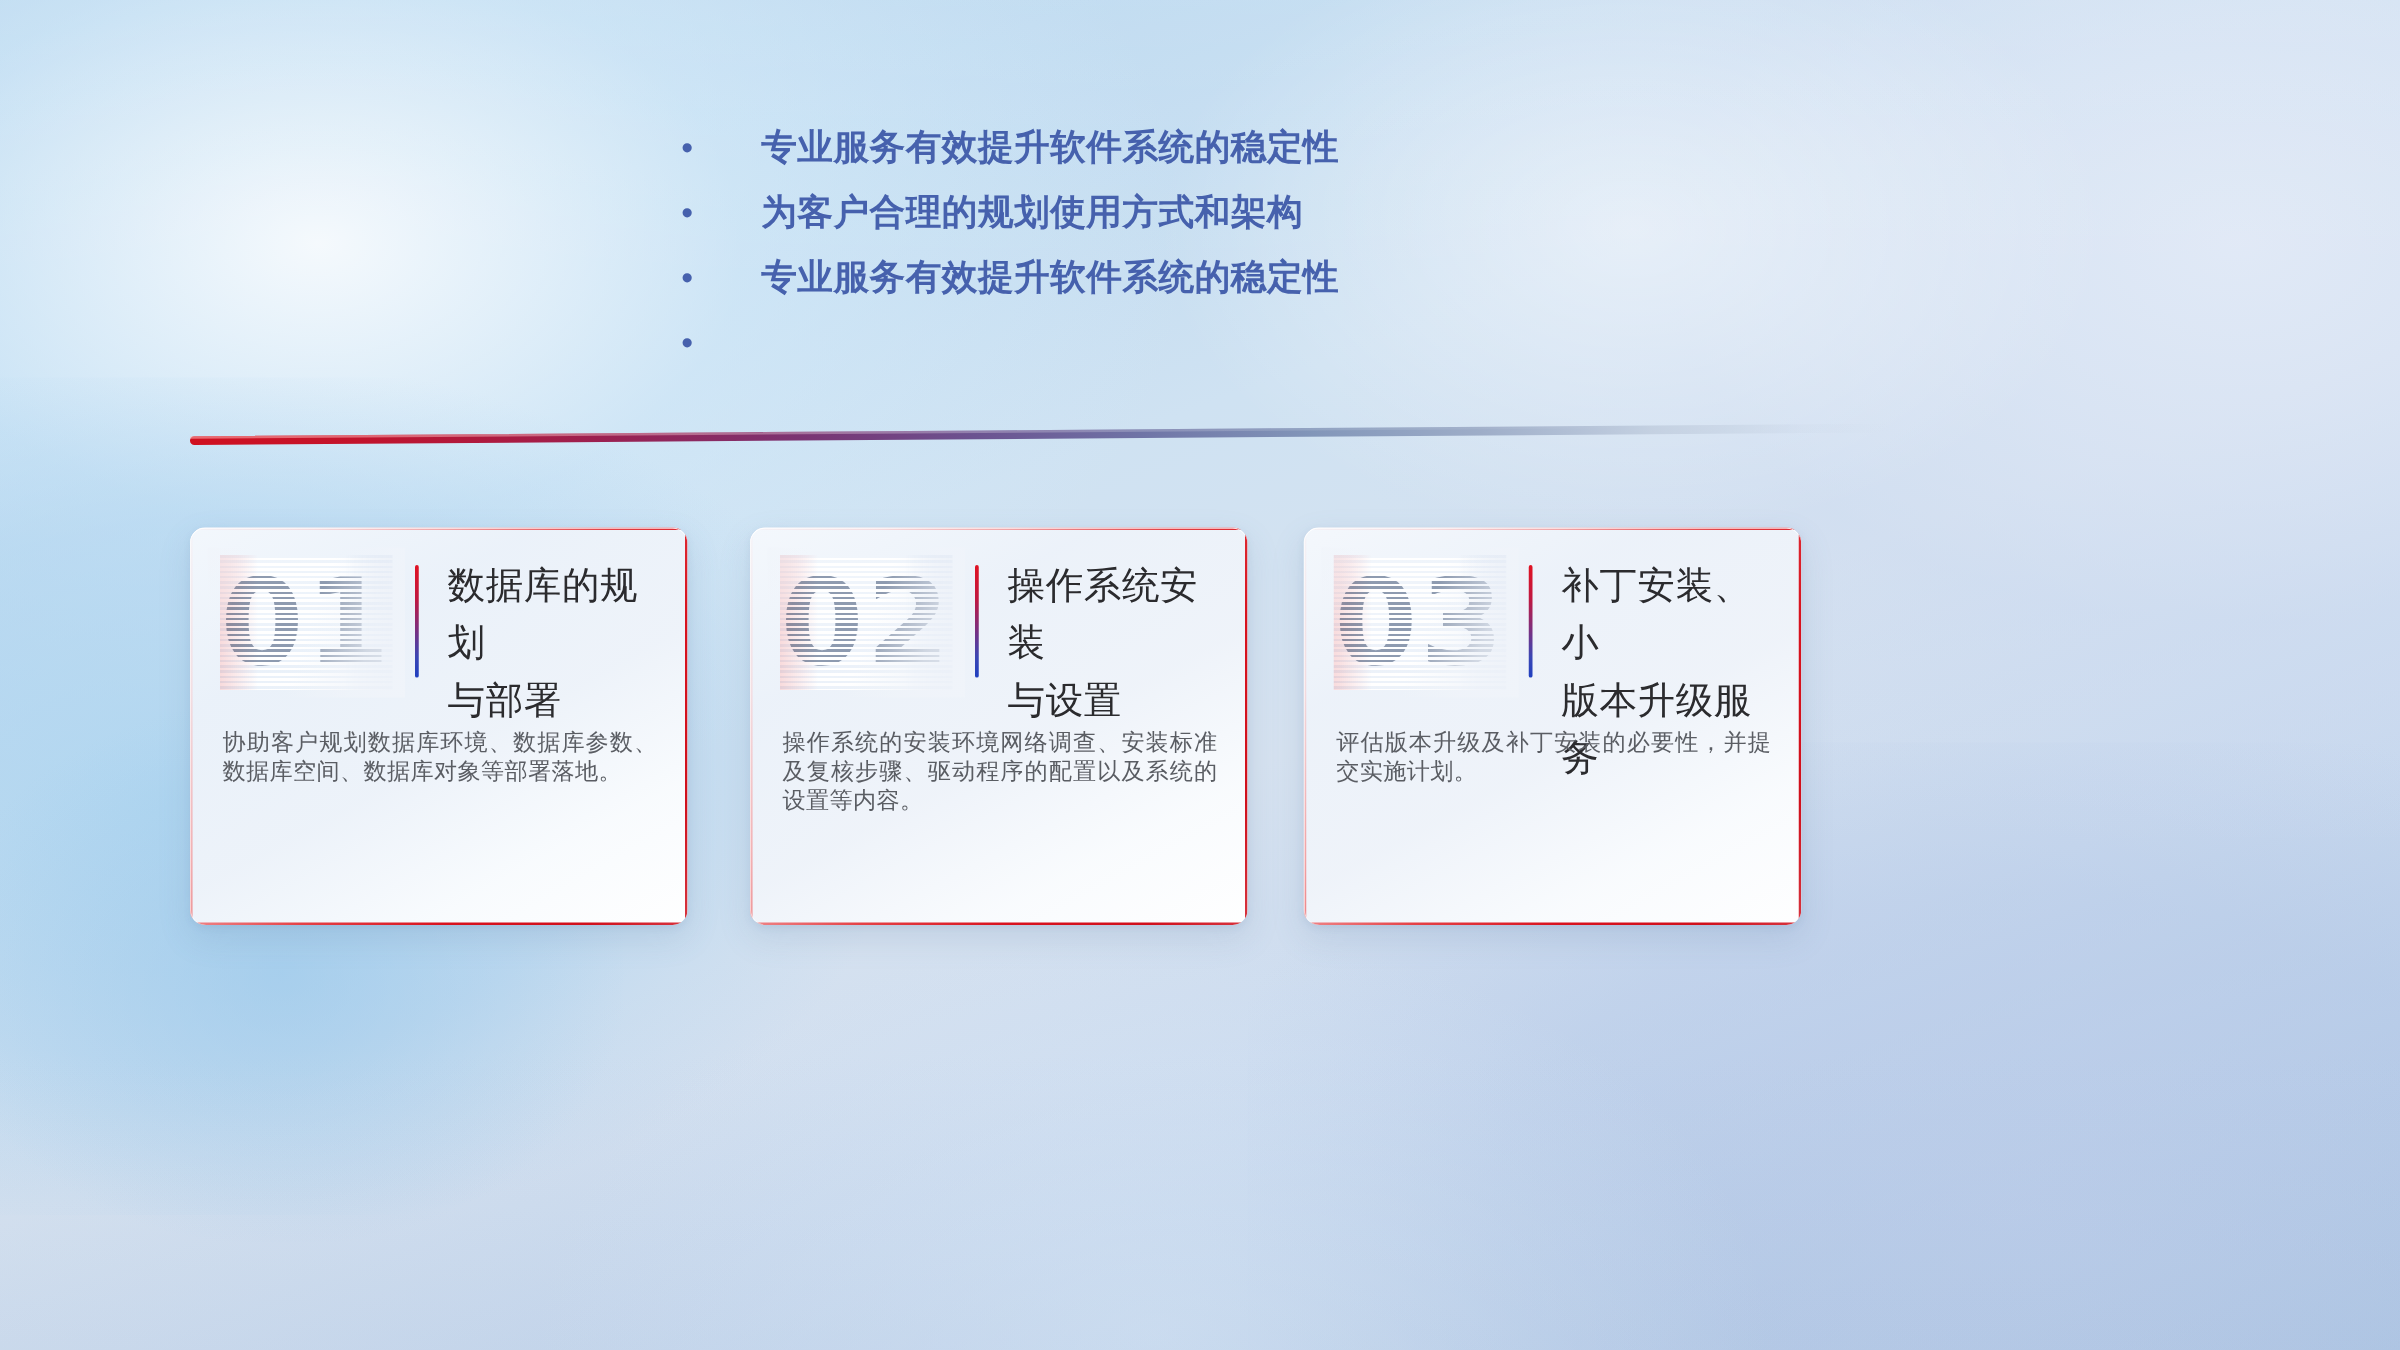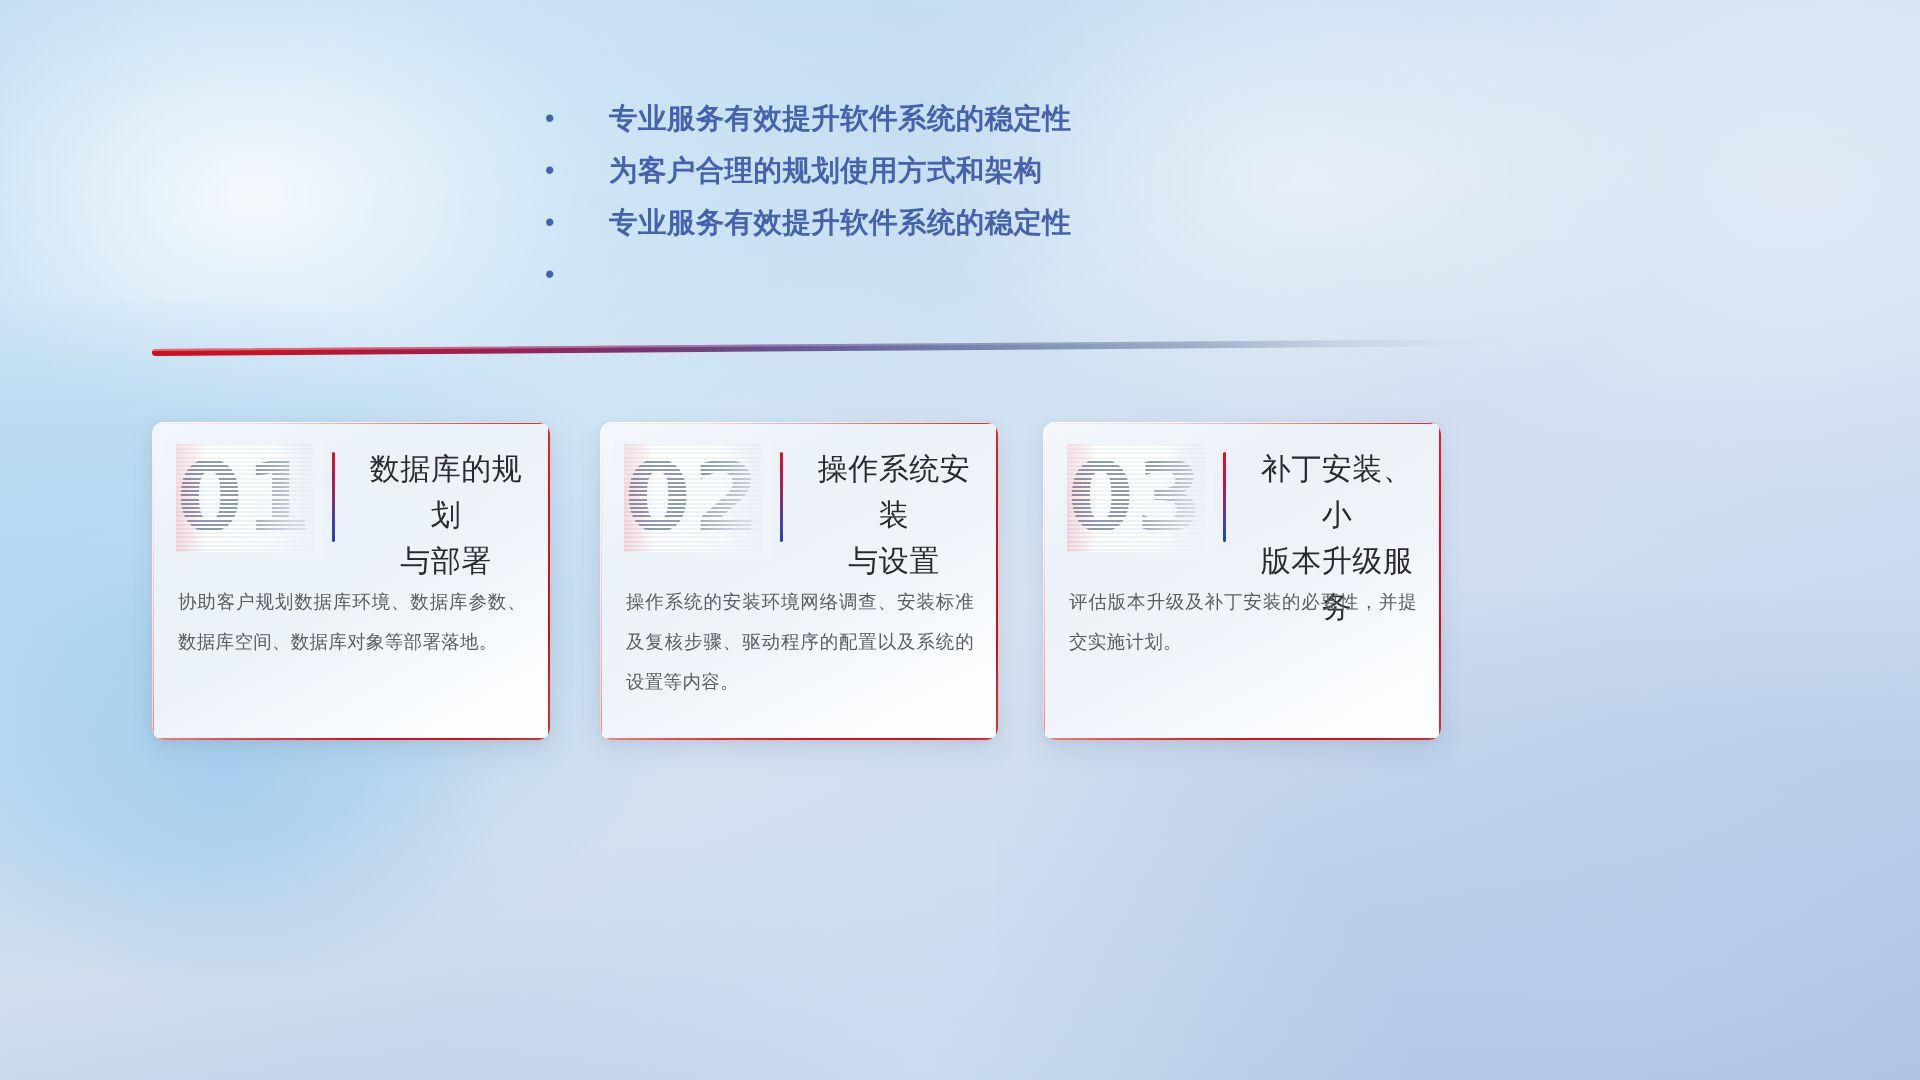--- a/index.html
+++ b/index.html
@@ -130,26 +130,26 @@
 
   .vbar {
     position:absolute; left:180px; top:30px; width:3px; height:90px;
     background:linear-gradient(to bottom, #e01222 0%, #c01840 30%, #7a2f80 58%, #3a46b4 82%, #1f3fc0 100%);
     border-radius:2px;
   }
 
   .card-title {
     position:absolute; left:206px; top:24px; right:16px;
     font-size:30px; line-height:46px; color:#2b2b2e; font-weight:500;
-    letter-spacing:.5px; text-align:center;
+    letter-spacing:.5px; text-align:left;
   }
 
   .card-body {
     position:absolute; left:26px; right:24px; top:160px;
-    font-size:18.5px; line-height:40px; color:#5a5d63; letter-spacing:.3px;
+    font-size:18.5px; line-height:23px; color:#5a5d63; letter-spacing:.3px;
     text-align:justify;
   }
 </style>
 </head>
 <body>
 
 <div id="bg">
   <div class="bgl bg-base"></div>
   <div class="bgl bg-g1"></div>
   <div class="bgl bg-g2"></div>

